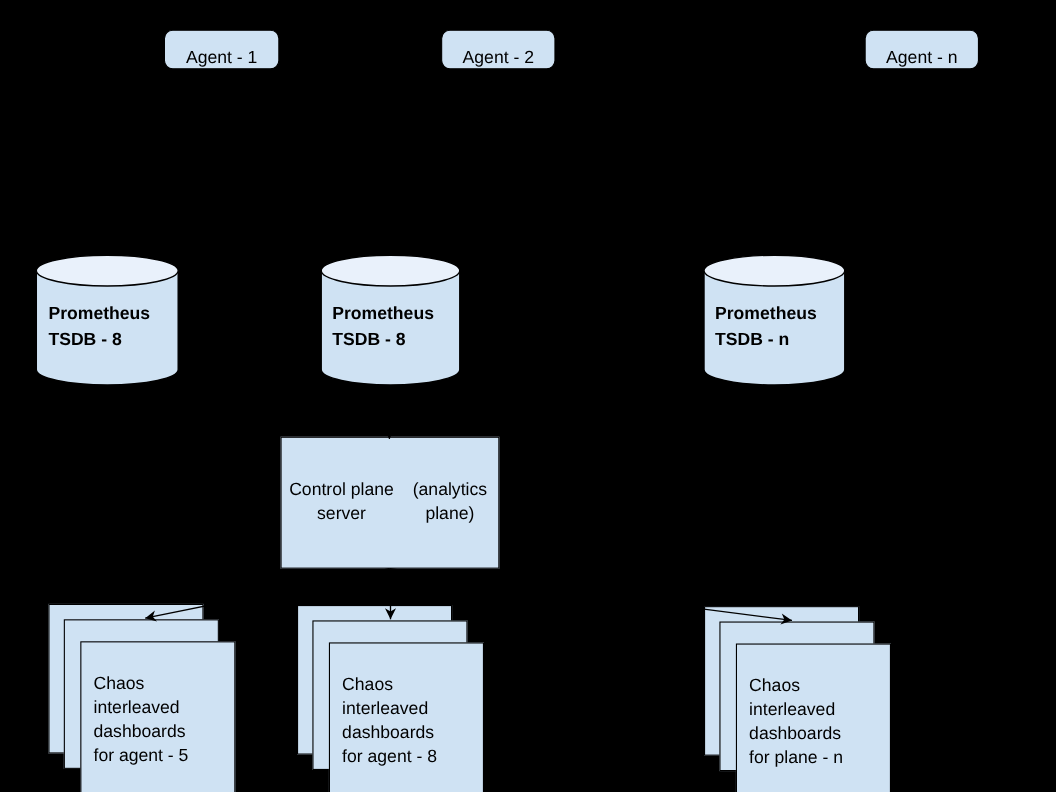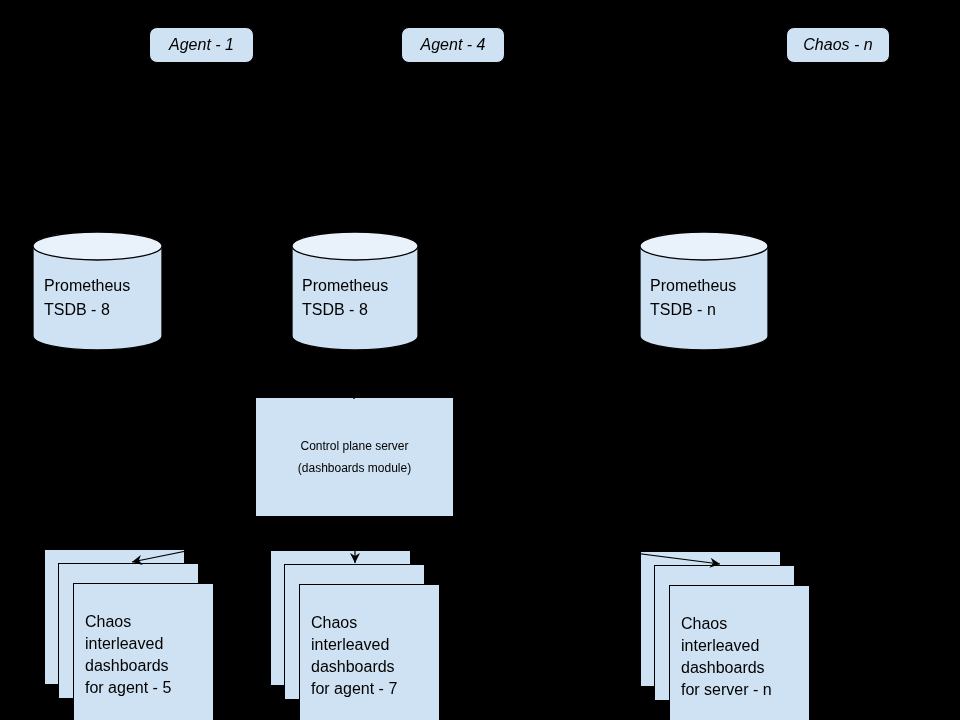--- a/index.html
+++ b/index.html
@@ -10,35 +10,34 @@
     --text:#000000;
   }
   html,body{margin:0;padding:0;background:var(--bg);}
   .canvas{
     position:relative;width:960px;height:720px;background:var(--bg);
     overflow:hidden;font-family:"Liberation Sans",sans-serif;color:var(--text);
   }
   .layer{position:absolute;left:0;top:0;width:960px;height:720px;}
   .node{position:absolute;background:var(--fill);border:1px solid var(--stroke);box-sizing:border-box;}
   .agent{
-    height:36px;border-radius:8px;display:flex;align-items:center;justify-content:center;
+    height:36px;border-radius:8px;display:flex;align-items:flex-end;justify-content:center;
     font-size:16px;
-    font-style:italic;
   }
   #agent-1{left:149px;top:27px;width:105px;}
   #agent-2{left:401px;top:27px;width:104px;}
   #agent-n{left:786px;top:27px;width:104px;}
-  .cyl-text{position:absolute;font-size:16px;line-height:24px;}
+  .cyl-text{position:absolute;font-size:16px;line-height:24px;font-weight:bold;}
   #tsdb-text-1{left:44px;top:274px;}
   #tsdb-text-2{left:302px;top:274px;}
   #tsdb-text-n{left:650px;top:274px;}
   .control{
     left:255px;top:397px;width:199px;height:120px;
-    display:flex;flex-direction:column;align-items:center;justify-content:center;
-    font-size:12px;line-height:22px;text-align:center;
+    display:flex;flex-direction:row;align-items:center;justify-content:center;
+    font-size:16px;line-height:22px;text-align:center;
   }
   .page{position:absolute;width:141px;height:136px;background:var(--fill);border:1px solid var(--stroke);box-sizing:border-box;}
   .page.front{height:150px;padding:27px 8px 0 11px;font-size:16px;line-height:22px;}
   
   #stack1-back{left:44px;top:549px;}
   #stack1-mid{left:58px;top:563px;}
   #stack1-front{left:73px;top:583px;}
   
   #stack2-back{left:270px;top:550px;}
   #stack2-mid{left:284px;top:564px;}
@@ -66,69 +65,69 @@
     <g>
       <path d="M640,246 A64,14 0 0 1 768,246 L768,336 A64,14 0 0 1 640,336 Z" fill="#cfe2f3" stroke="#000000" stroke-width="1.3"></path>
       <ellipse cx="704" cy="246" rx="64" ry="14" fill="#e9f1fb" stroke="#000000" stroke-width="1.3"></ellipse>
     </g>
   </svg>
 
   <div class="node agent" id="agent-1">
     <span>Agent - 1</span>
   </div>
   <div class="node agent" id="agent-2">
-    <span>Agent - 4</span>
+    <span>Agent - 2</span>
   </div>
   <div class="node agent" id="agent-n">
-    <span>Chaos - n</span>
+    <span>Agent - n</span>
   </div>
 
   <div class="cyl-text" id="tsdb-text-1">
     <div>Prometheus</div>
     <div>TSDB - 8</div>
   </div>
   <div class="cyl-text" id="tsdb-text-2">
     <div>Prometheus</div>
     <div>TSDB - 8</div>
   </div>
   <div class="cyl-text" id="tsdb-text-n">
     <div>Prometheus</div>
     <div>TSDB - n</div>
   </div>
 
   <div class="node control">
     <div>Control plane server</div>
-    <div>(dashboards module)</div>
+    <div>(analytics plane)</div>
   </div>
 
   <div class="page" id="stack1-back"></div>
   <div class="page" id="stack1-mid"></div>
   <div class="page front" id="stack1-front">
     <div>Chaos</div>
     <div>interleaved</div>
     <div>dashboards</div>
     <div>for agent - 5</div>
   </div>
 
   <div class="page" id="stack2-back"></div>
   <div class="page" id="stack2-mid"></div>
   <div class="page front" id="stack2-front">
     <div>Chaos</div>
     <div>interleaved</div>
     <div>dashboards</div>
-    <div>for agent - 7</div>
+    <div>for agent - 8</div>
   </div>
 
   <div class="page" id="stackn-back"></div>
   <div class="page" id="stackn-mid"></div>
   <div class="page front" id="stackn-front">
     <div>Chaos</div>
     <div>interleaved</div>
     <div>dashboards</div>
-    <div>for server - n</div>
+    <div>for plane - n</div>
   </div>
 
   <svg class="layer arrow-layer" width="960" height="720" viewBox="0 0 960 720">
     <defs>
       <marker id="ah" viewBox="0 0 12 12" refX="11" refY="6" markerWidth="10" markerHeight="10" orient="auto">
         <path d="M1,1 L11,6 L1,11 L4,6 Z" fill="#000000"></path>
       </marker>
     </defs>
     <line x1="354" y1="350" x2="354" y2="399" stroke="#000000" stroke-width="1.2" marker-end="url(#ah)"></line>
     <line x1="354" y1="517" x2="132" y2="562" stroke="#000000" stroke-width="1.2" marker-end="url(#ah)"></line>

